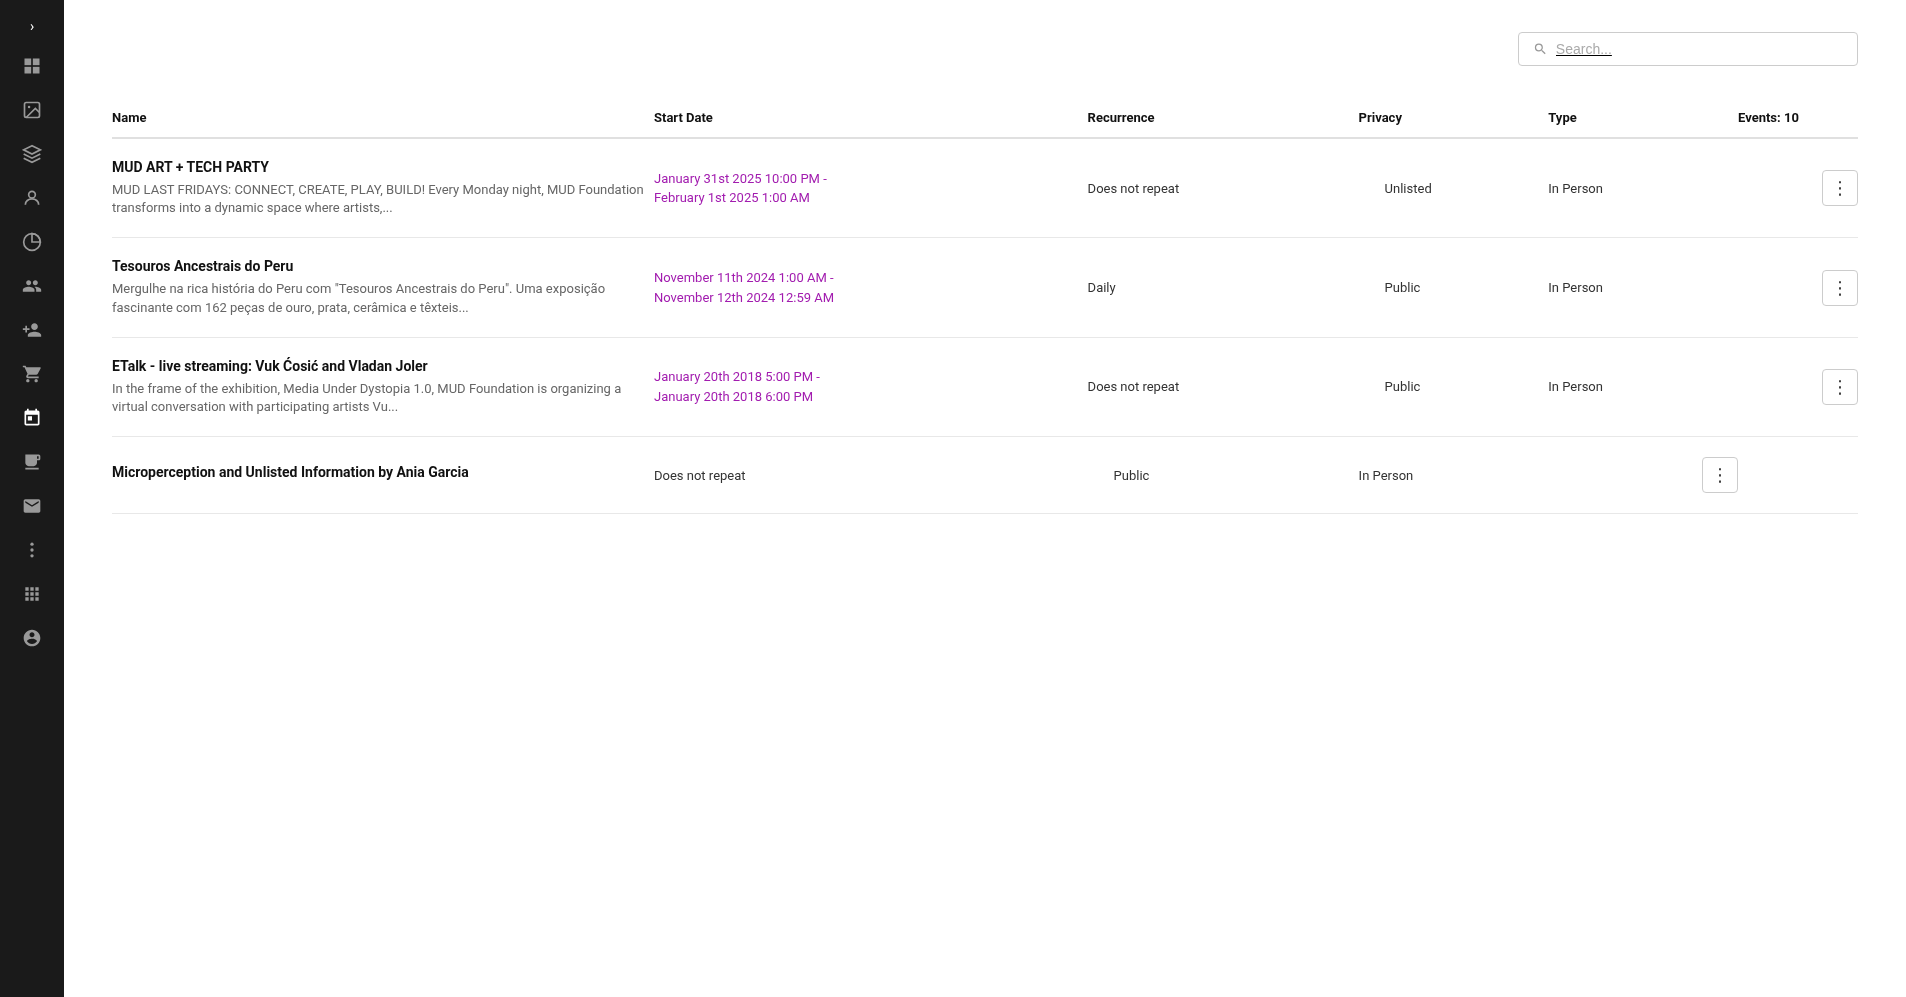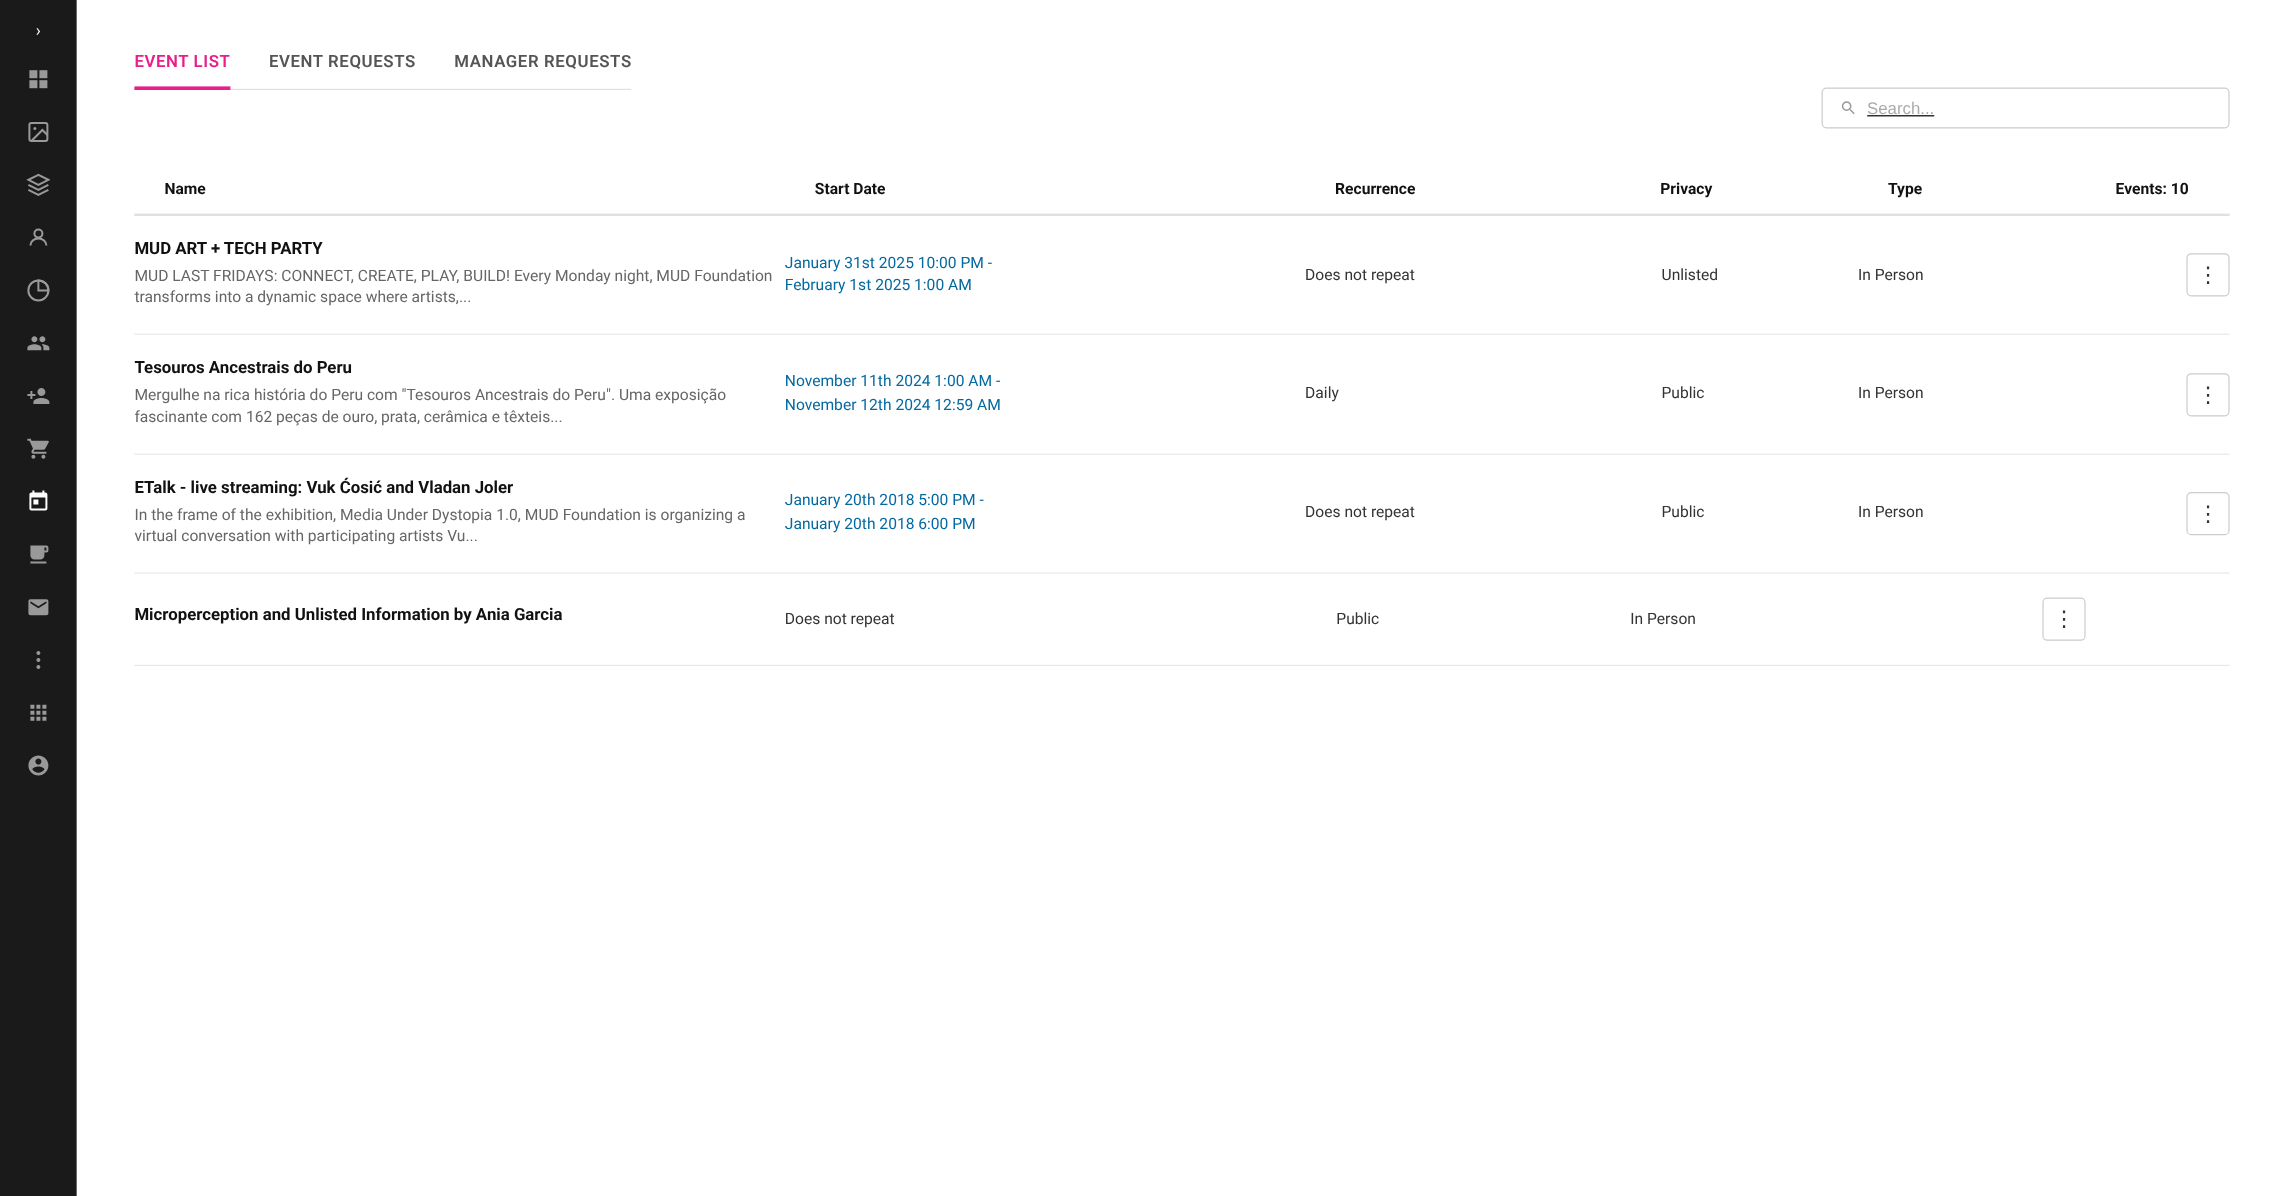--- a/index.html
+++ b/index.html
@@ -97,21 +97,20 @@
       grid-template-columns: 2fr 1.6fr 1fr 0.7fr 0.7fr 120px;
       padding: 12px 0;
       border-bottom: 2px solid #e0e0e0;
       margin-bottom: 0;
     }
     .table-header-cell {
       font-size: 13px;
       font-weight: 700;
       color: #111;
       text-transform: capitalize;
-      margin-left: 25px;
     }
 
     .table-row {
       display: grid;
       grid-template-columns: 2fr 1.6fr 1fr 0.7fr 0.7fr 120px;
       padding: 20px 0;
       border-bottom: 1px solid #e8e8e8;
       align-items: center;
     }
 
@@ -122,21 +121,21 @@
       margin-bottom: 6px;
     }
     .event-desc {
       font-size: 13px;
       color: #666;
       line-height: 1.4;
     }
 
     .cell-date {
       font-size: 13px;
-      color: #0369a1;
+      color: #a21caf;
       line-height: 1.5;
     }
     .cell-recurrence {
       font-size: 13px;
       color: #333;
     }
     .cell-privacy {
       font-size: 13px;
       color: #333;
       padding-left: 26px;
@@ -268,25 +267,20 @@
   <div class="sidebar-icon">
     <svg viewBox="0 0 24 24">
         <path d="M12 2C6.48 2 2 6.48 2 12s4.48 10 10 10 10-4.48 10-10S17.52 2 12 2zm0 3c1.66 0 3 1.34 3 3s-1.34 3-3 3-3-1.34-3-3 1.34-3 3-3zm0 14.2c-2.5 0-4.71-1.28-6-3.22.03-1.99 4-3.08 6-3.08 1.99 0 5.97 1.09 6 3.08-1.29 1.94-3.5 3.22-6 3.22z" fill="currentColor"></path>
       </svg>
   </div>
 </nav>
 
 <main class="main">
 
   <div class="tabs-row">
-    <div class="tabs">
-      <div class="tab active">EVENT LIST</div>
-      <div class="tab">EVENT REQUESTS</div>
-      <div class="tab">MANAGER REQUESTS</div>
-    </div>
     <div class="search-bar">
       <svg width="16" height="16" viewBox="0 0 24 24" fill="#999">
           <path d="M15.5 14h-.79l-.28-.27A6.471 6.471 0 0 0 16 9.5 6.5 6.5 0 1 0 9.5 16c1.61 0 3.09-.59 4.23-1.57l.27.28v.79l5 4.99L20.49 19l-4.99-5zm-6 0C7.01 14 5 11.99 5 9.5S7.01 5 9.5 5 14 7.01 14 9.5 11.99 14 9.5 14z"></path>
         </svg>
       <input type="text" placeholder="Search..." style="">
     </div>
   </div>
 
   <div class="table-header">
     <div class="table-header-cell">Name</div>

